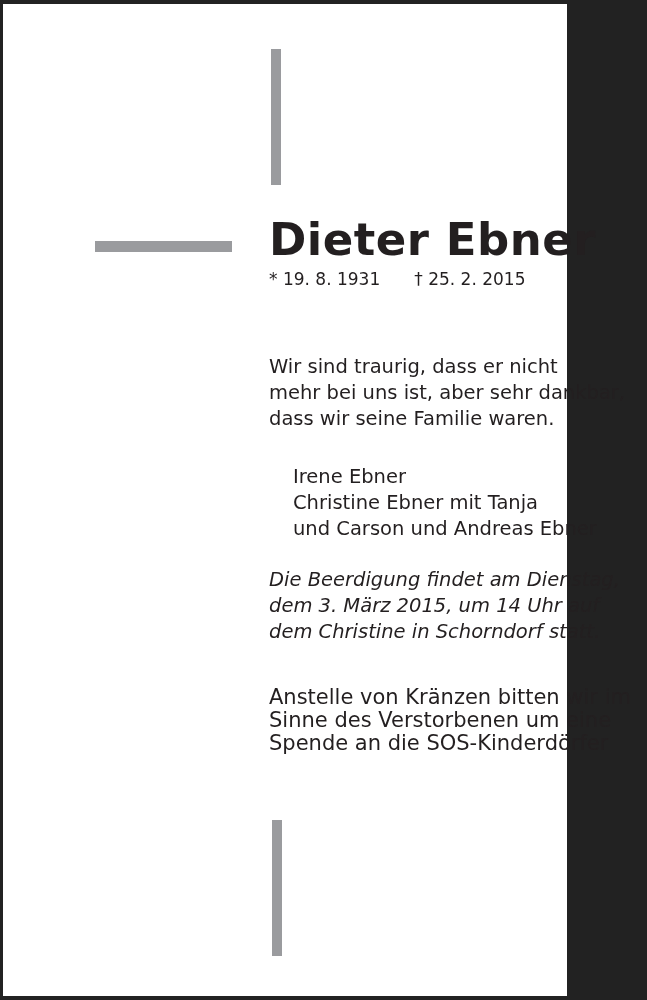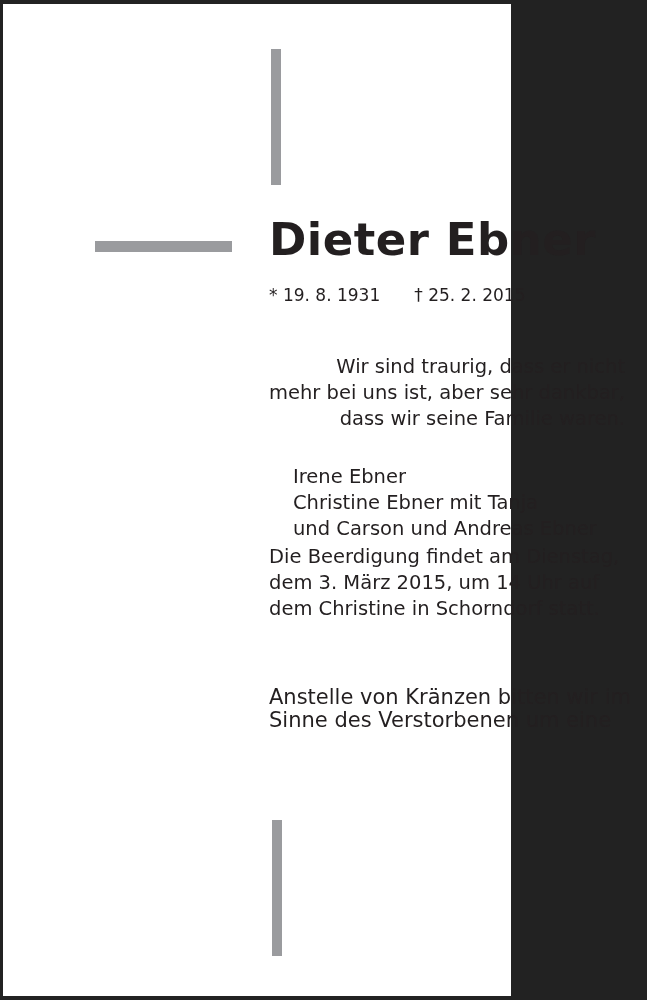--- a/index.html
+++ b/index.html
@@ -1,38 +1,38 @@
 <!DOCTYPE html>
 <html><head>
 <meta charset="utf-8">
 <style>
   html, body { margin: 0; padding: 0; }
   body {
     width: 647px; height: 1000px; position: relative; overflow: hidden;
     background: #222; font-family: "DejaVu Sans", "Liberation Sans", sans-serif;
   }
   .card {
-    position: absolute; left: 3px; top: 4px; width: 508px; height: 992px;
+    position: absolute; left: 3px; top: 4px; width: 564px; height: 992px;
     background: #ffffff;
   }
   .bar { position: absolute; background: #9a9b9e; }
   .bar-v-top { left: 268px; top: 45px; width: 10px; height: 136px; }
   .bar-h { left: 92px; top: 237px; width: 137px; height: 11px; }
   .bar-v-bottom { left: 269px; top: 816px; width: 10px; height: 136px; }
   .text { position: absolute; left: 266px; color: #231f20; white-space: nowrap; }
   .name {
     top: 208px; font-size: 45px; font-weight: bold; letter-spacing: 0.5px;
     font-family: "DejaVu Sans", sans-serif; line-height: 56px;
   }
-  .dates { top: 280px; font-size: 17px; line-height: 22px; }
+  .dates { top: 264px; font-size: 17px; line-height: 22px; }
   .dates .death { margin-left: 34px; }
   .block { font-size: 19.5px; line-height: 26px; }
-  .b1 { top: 350px; text-align: right; }
+  .b1 { top: 350px; }
   .b2 { top: 460px; margin-left: 24px; }
-  .b3 { top: 540px; }
+  .b3 { top: 563px; font-style: italic; }
   .small { top: 682px; font-size: 21px; line-height: 23px; }
   .line { display: block; }
 </style>
 </head>
 <body>
 
 <div class="card">
   <div class="bar bar-v-top"></div>
   <div class="bar bar-h"></div>
   <div class="bar bar-v-bottom"></div>
@@ -57,14 +57,15 @@
 
   <div class="text block b3">
     <span class="line">Die Beerdigung findet am Dienstag,</span>
     <span class="line">dem 3. März 2015, um 14 Uhr auf</span>
     <span class="line">dem Christine in Schorndorf statt.</span>
   </div>
 
   <div class="text small">
     <span class="line">Anstelle von Kränzen bitten wir im</span>
     <span class="line">Sinne des Verstorbenen um eine</span>
+    <span class="line">Spende an die SOS-Kinderdörfer</span>
   </div>
 </div>
 
 </body></html>

